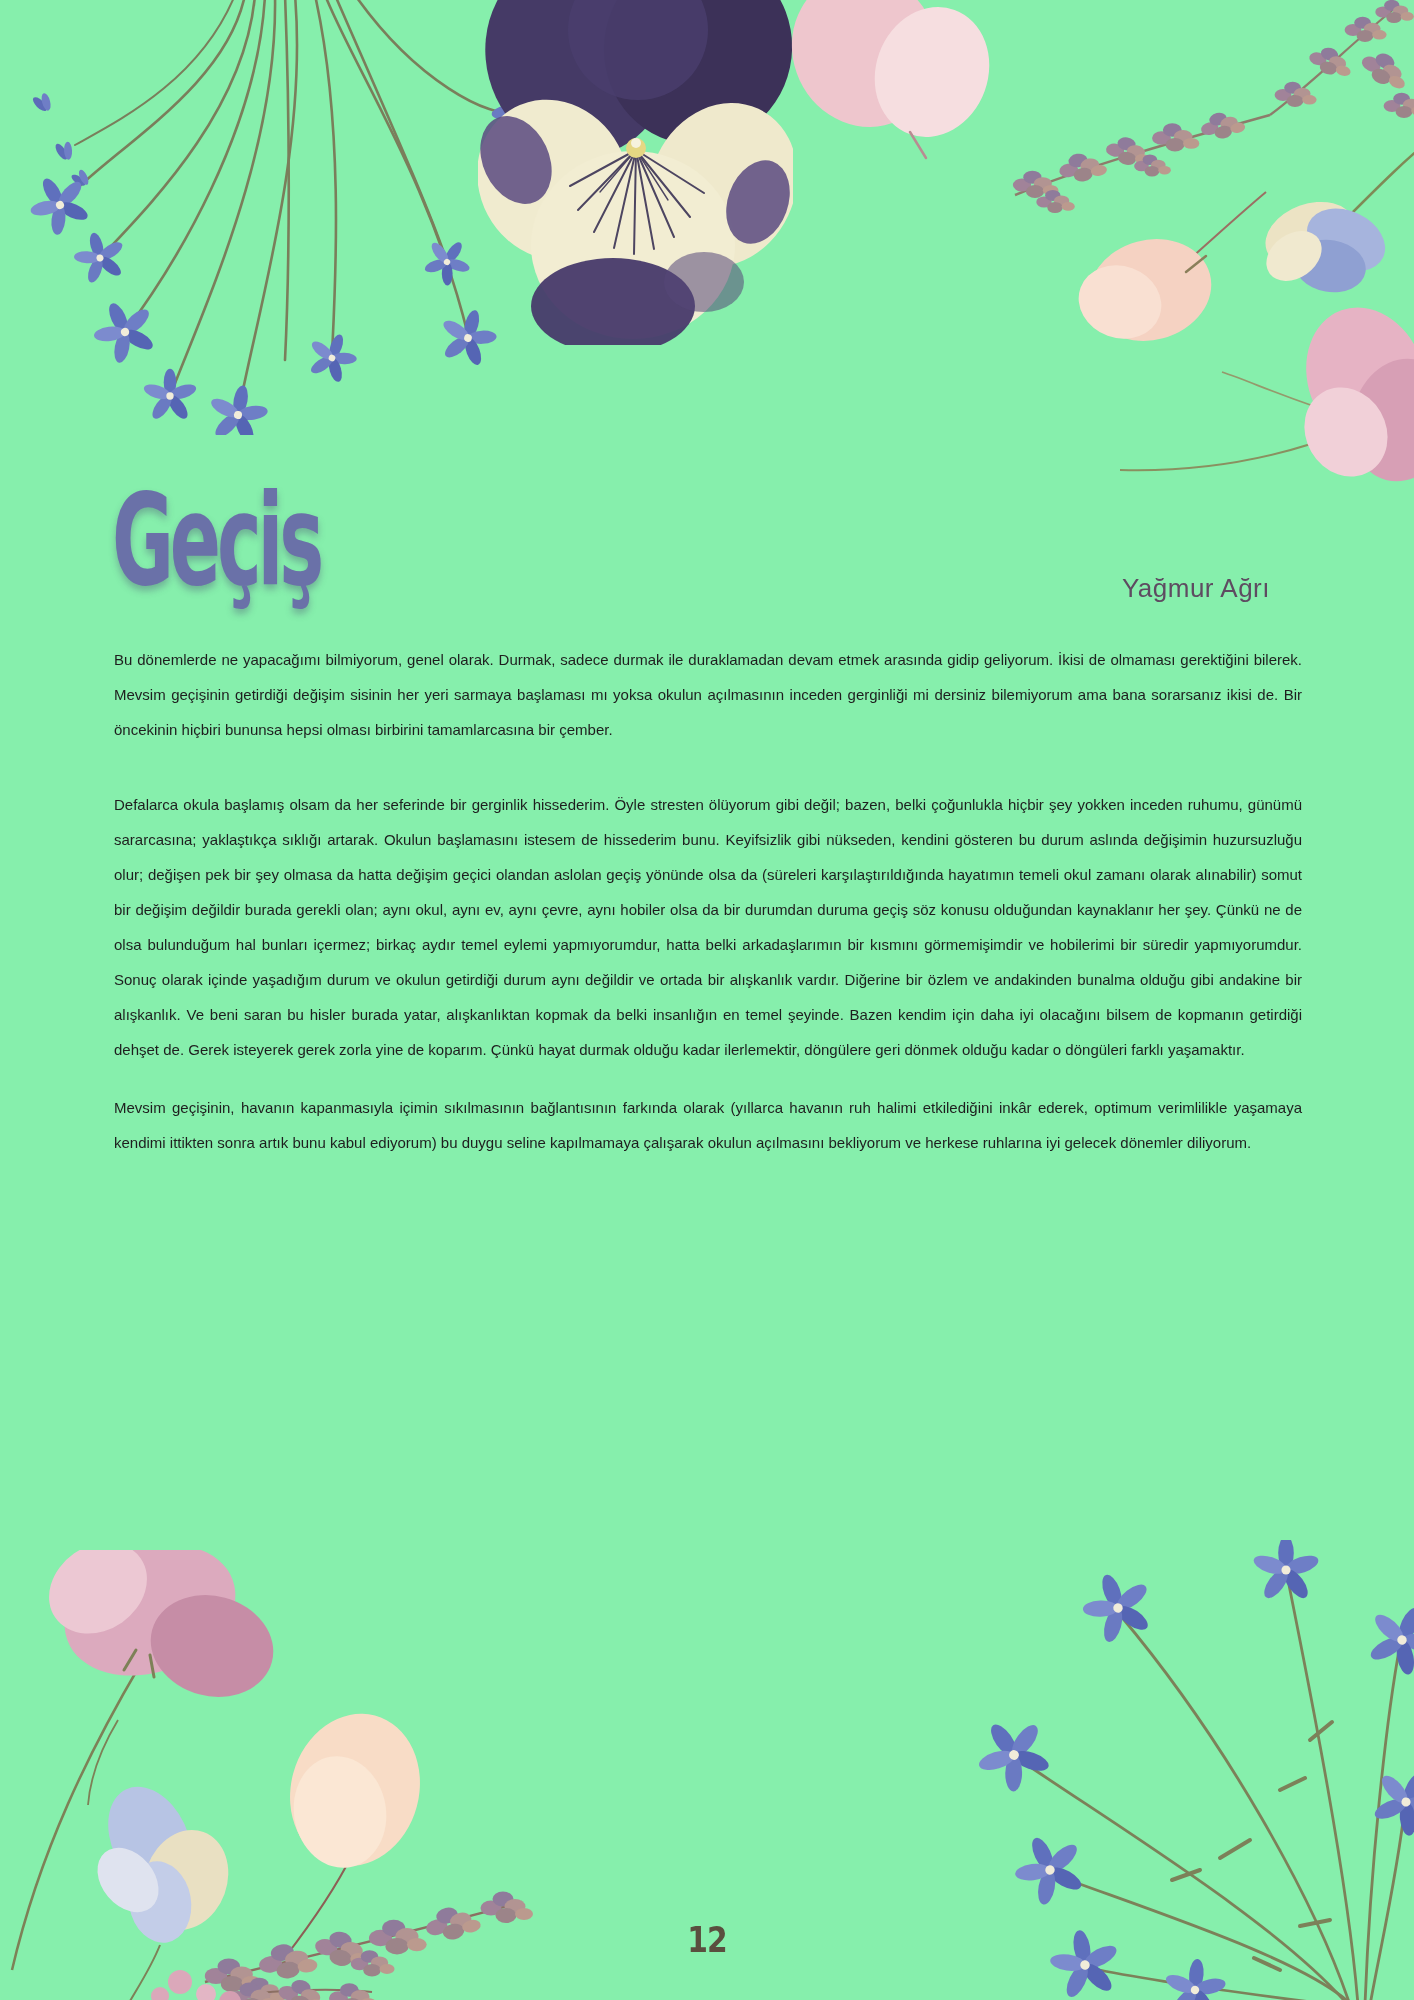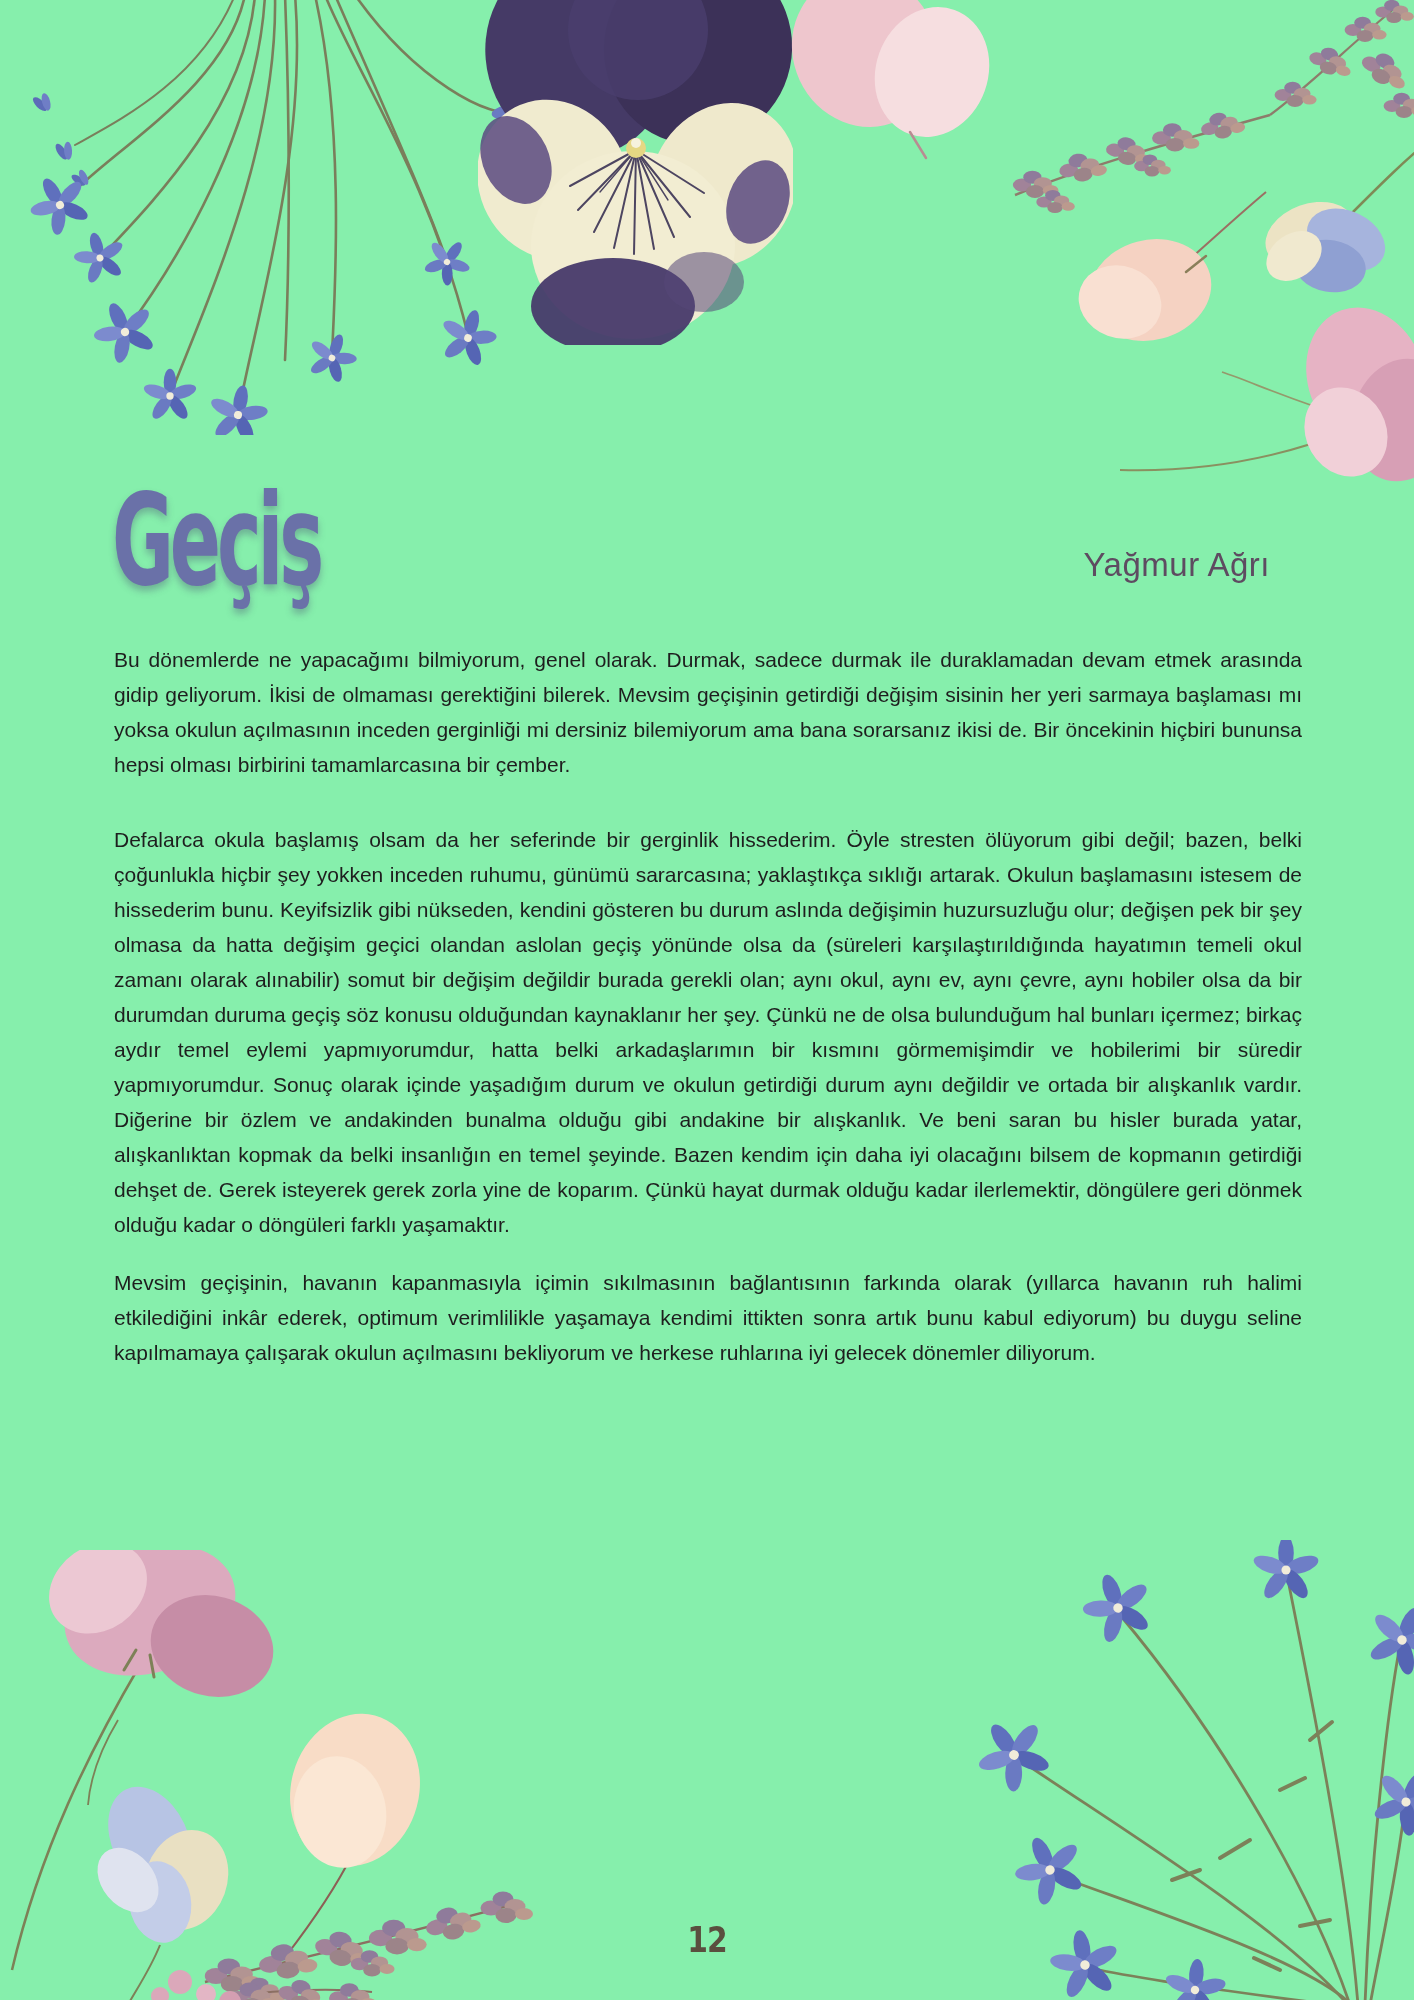--- a/index.html
+++ b/index.html
@@ -26,29 +26,29 @@
     font-size:126px;
     line-height:1;
     letter-spacing:-7px;
     color:var(--title,#6a71a8);
     transform:scaleX(.60);
     transform-origin:left top;
     text-shadow:0 5px 9px rgba(70,70,110,.35);
     white-space:nowrap;
   }
   .article-author{
-    position:absolute; top:546px; right:144px;
-    font-size:33px;
+    position:absolute; top:573px; right:144px;
+    font-size:26px;
     letter-spacing:.5px;
     color:var(--author,#5e4b61);
     text-align:center;
   }
   .article-body{
     position:absolute; left:114px; top:642px; width:1188px;
-    font-size:21px;
+    font-size:15px;
     line-height:35px;
     color:var(--body_text,#1e1e1e);
     text-align:justify;
     text-justify:inter-word;
   }
   .article-body p{ margin:0; }
   .article-body p.p1{ margin-bottom:40px; }
   .article-body p.p2{ margin-bottom:23px;margin-top:24px; }
   .page-number{
     position:absolute; left:0; right:0; top:1920px;

